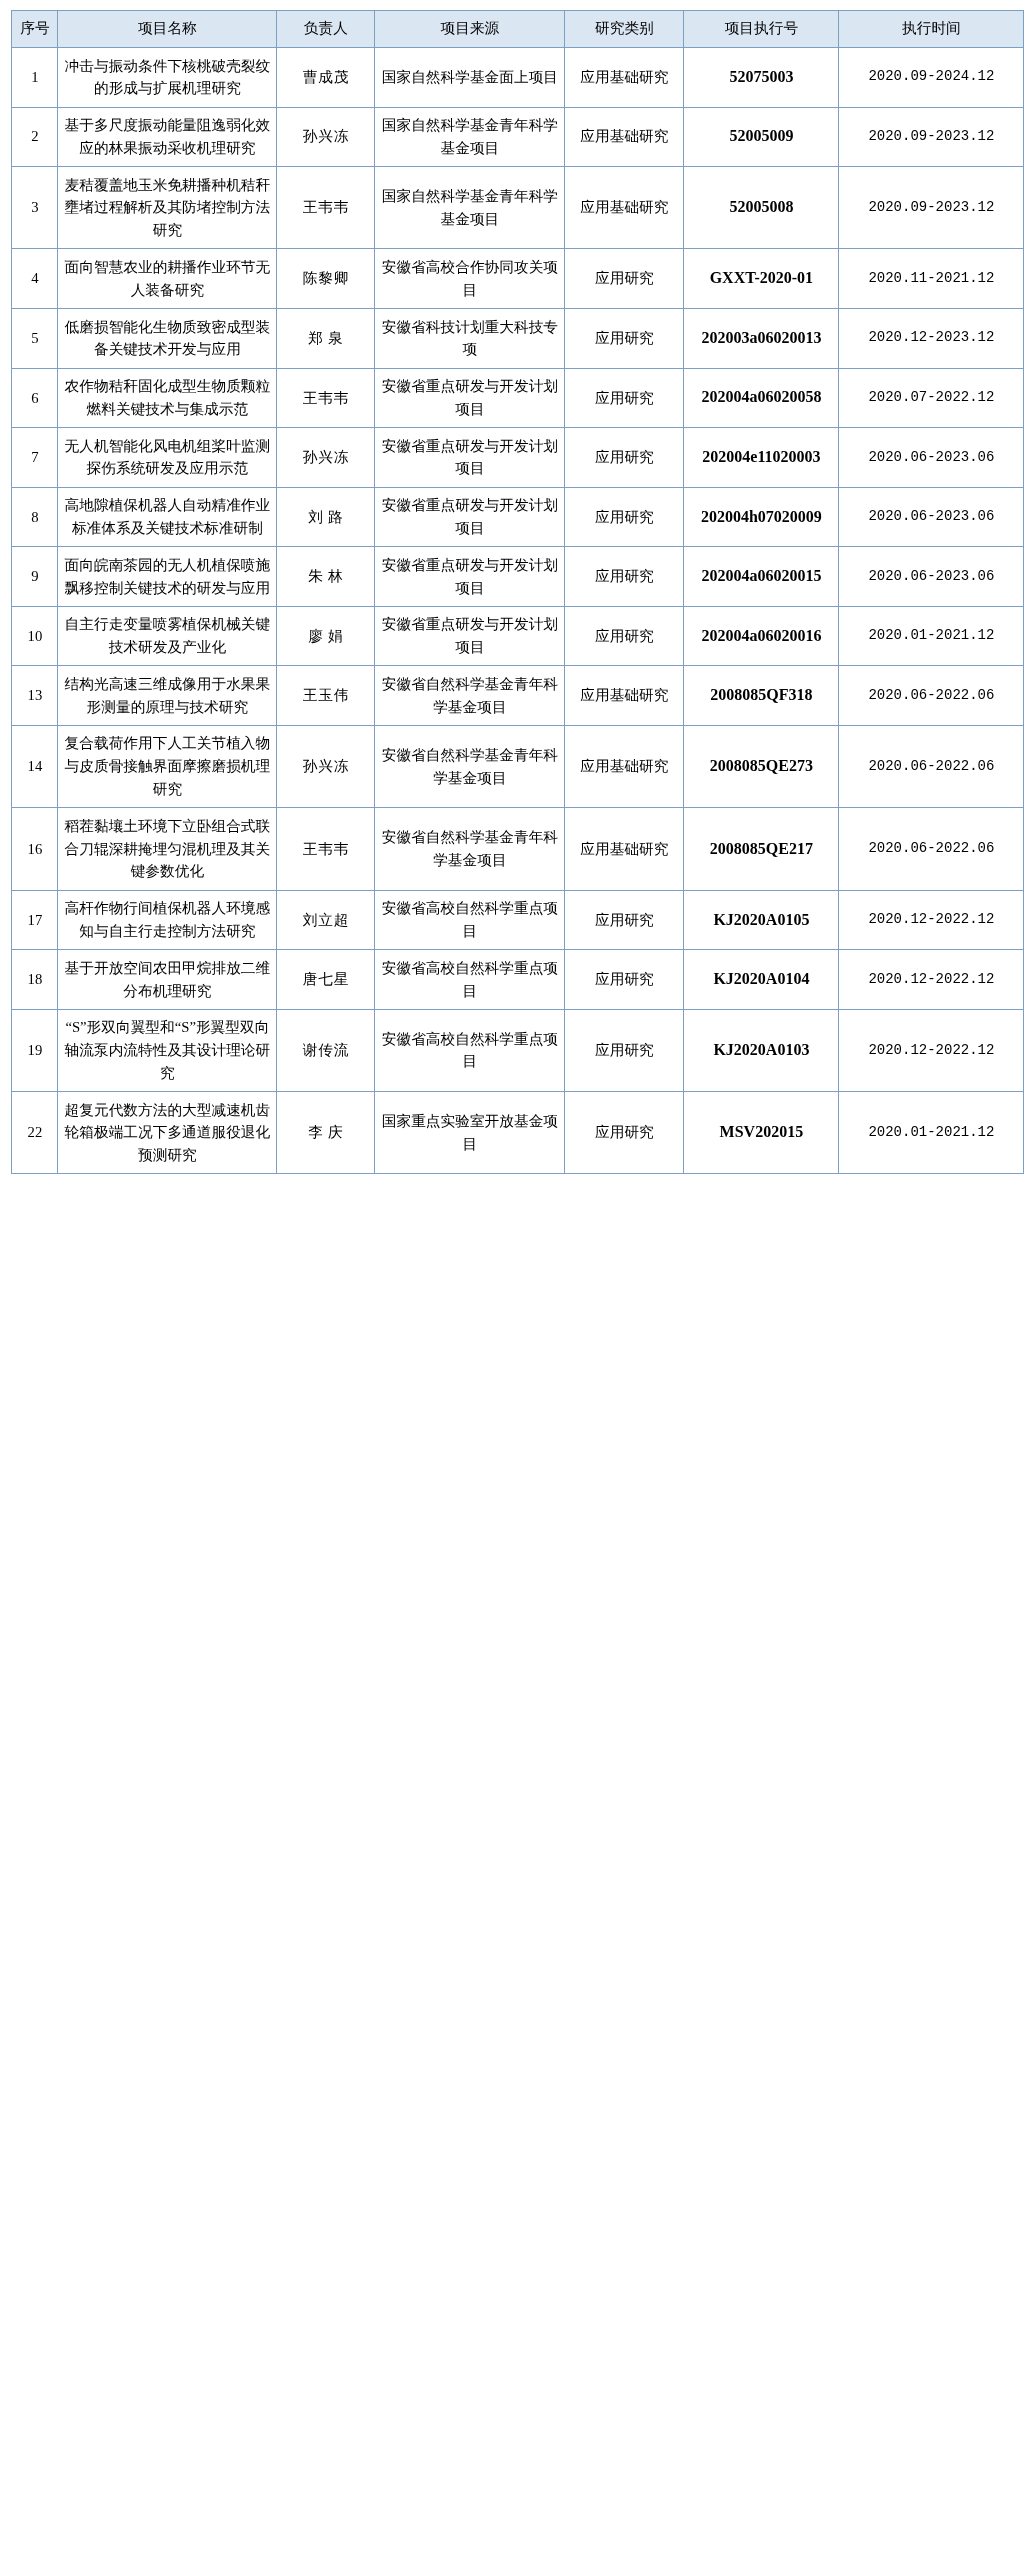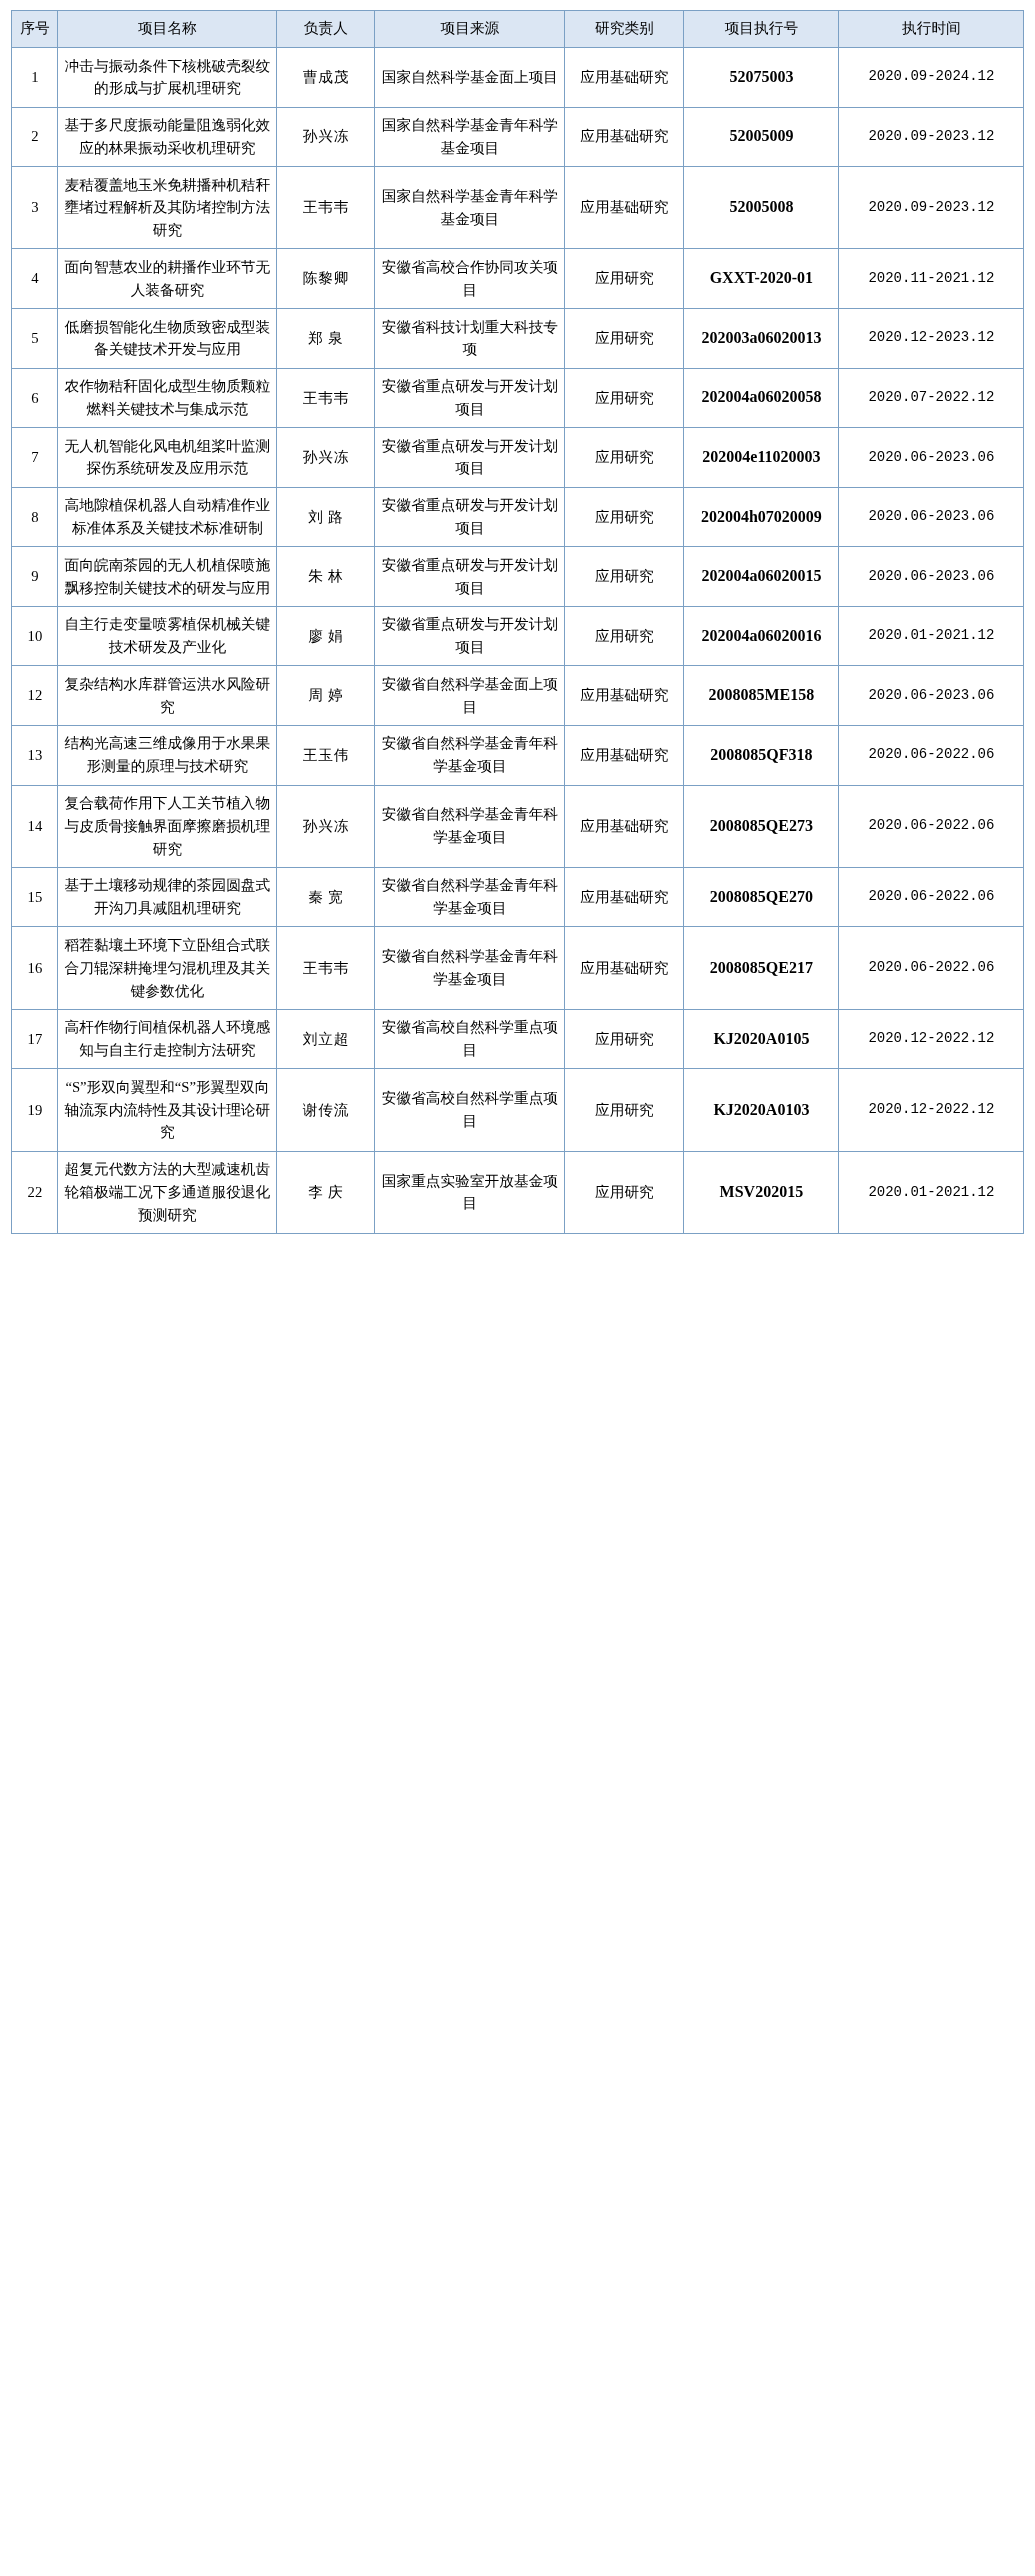--- a/index.html
+++ b/index.html
@@ -165,74 +165,65 @@
         <tr>
           <td class="cell-seq">10</td>
           <td class="cell-name">自主行走变量喷雾植保机械关键技术研发及产业化</td>
           <td class="cell-person">廖 娟</td>
           <td class="cell-source">安徽省重点研发与开发计划项目</td>
           <td class="cell-type">应用研究</td>
           <td class="cell-code">202004a06020016</td>
           <td class="cell-time">2020.01-2021.12</td>
         </tr>
         <tr>
-          <td class="cell-seq">12</td>
-          <td class="cell-name">复杂结构水库群管运洪水风险研究</td>
-          <td class="cell-person">周 婷</td>
-          <td class="cell-source">安徽省自然科学基金面上项目</td>
-          <td class="cell-type">应用基础研究</td>
-          <td class="cell-code">2008085ME158</td>
-          <td class="cell-time">2020.06-2023.06</td>
-        </tr>
-        <tr>
           <td class="cell-seq">13</td>
           <td class="cell-name">结构光高速三维成像用于水果果形测量的原理与技术研究</td>
           <td class="cell-person">王玉伟</td>
           <td class="cell-source">安徽省自然科学基金青年科学基金项目</td>
           <td class="cell-type">应用基础研究</td>
           <td class="cell-code">2008085QF318</td>
           <td class="cell-time">2020.06-2022.06</td>
         </tr>
         <tr>
           <td class="cell-seq">14</td>
           <td class="cell-name">复合载荷作用下人工关节植入物与皮质骨接触界面摩擦磨损机理研究</td>
           <td class="cell-person">孙兴冻</td>
           <td class="cell-source">安徽省自然科学基金青年科学基金项目</td>
           <td class="cell-type">应用基础研究</td>
           <td class="cell-code">2008085QE273</td>
           <td class="cell-time">2020.06-2022.06</td>
         </tr>
         <tr>
-          <td class="cell-seq">15</td>
-          <td class="cell-name">基于土壤移动规律的茶园圆盘式开沟刀具减阻机理研究</td>
-          <td class="cell-person">秦 宽</td>
-          <td class="cell-source">安徽省自然科学基金青年科学基金项目</td>
-          <td class="cell-type">应用基础研究</td>
-          <td class="cell-code">2008085QE270</td>
-          <td class="cell-time">2020.06-2022.06</td>
-        </tr>
-        <tr>
           <td class="cell-seq">16</td>
           <td class="cell-name">稻茬黏壤土环境下立卧组合式联合刀辊深耕掩埋匀混机理及其关键参数优化</td>
           <td class="cell-person">王韦韦</td>
           <td class="cell-source">安徽省自然科学基金青年科学基金项目</td>
           <td class="cell-type">应用基础研究</td>
           <td class="cell-code">2008085QE217</td>
           <td class="cell-time">2020.06-2022.06</td>
         </tr>
         <tr>
           <td class="cell-seq">17</td>
           <td class="cell-name">高杆作物行间植保机器人环境感知与自主行走控制方法研究</td>
           <td class="cell-person">刘立超</td>
           <td class="cell-source">安徽省高校自然科学重点项目</td>
           <td class="cell-type">应用研究</td>
           <td class="cell-code">KJ2020A0105</td>
           <td class="cell-time">2020.12-2022.12</td>
         </tr>
         <tr>
+          <td class="cell-seq">18</td>
+          <td class="cell-name">基于开放空间农田甲烷排放二维分布机理研究</td>
+          <td class="cell-person">唐七星</td>
+          <td class="cell-source">安徽省高校自然科学重点项目</td>
+          <td class="cell-type">应用研究</td>
+          <td class="cell-code">KJ2020A0104</td>
+          <td class="cell-time">2020.12-2022.12</td>
+        </tr>
+        <tr>
           <td class="cell-seq">19</td>
           <td class="cell-name">“S”形双向翼型和“S”形翼型双向轴流泵内流特性及其设计理论研究</td>
           <td class="cell-person">谢传流</td>
           <td class="cell-source">安徽省高校自然科学重点项目</td>
           <td class="cell-type">应用研究</td>
           <td class="cell-code">KJ2020A0103</td>
           <td class="cell-time">2020.12-2022.12</td>
         </tr>
         <tr>
           <td class="cell-seq">22</td>

